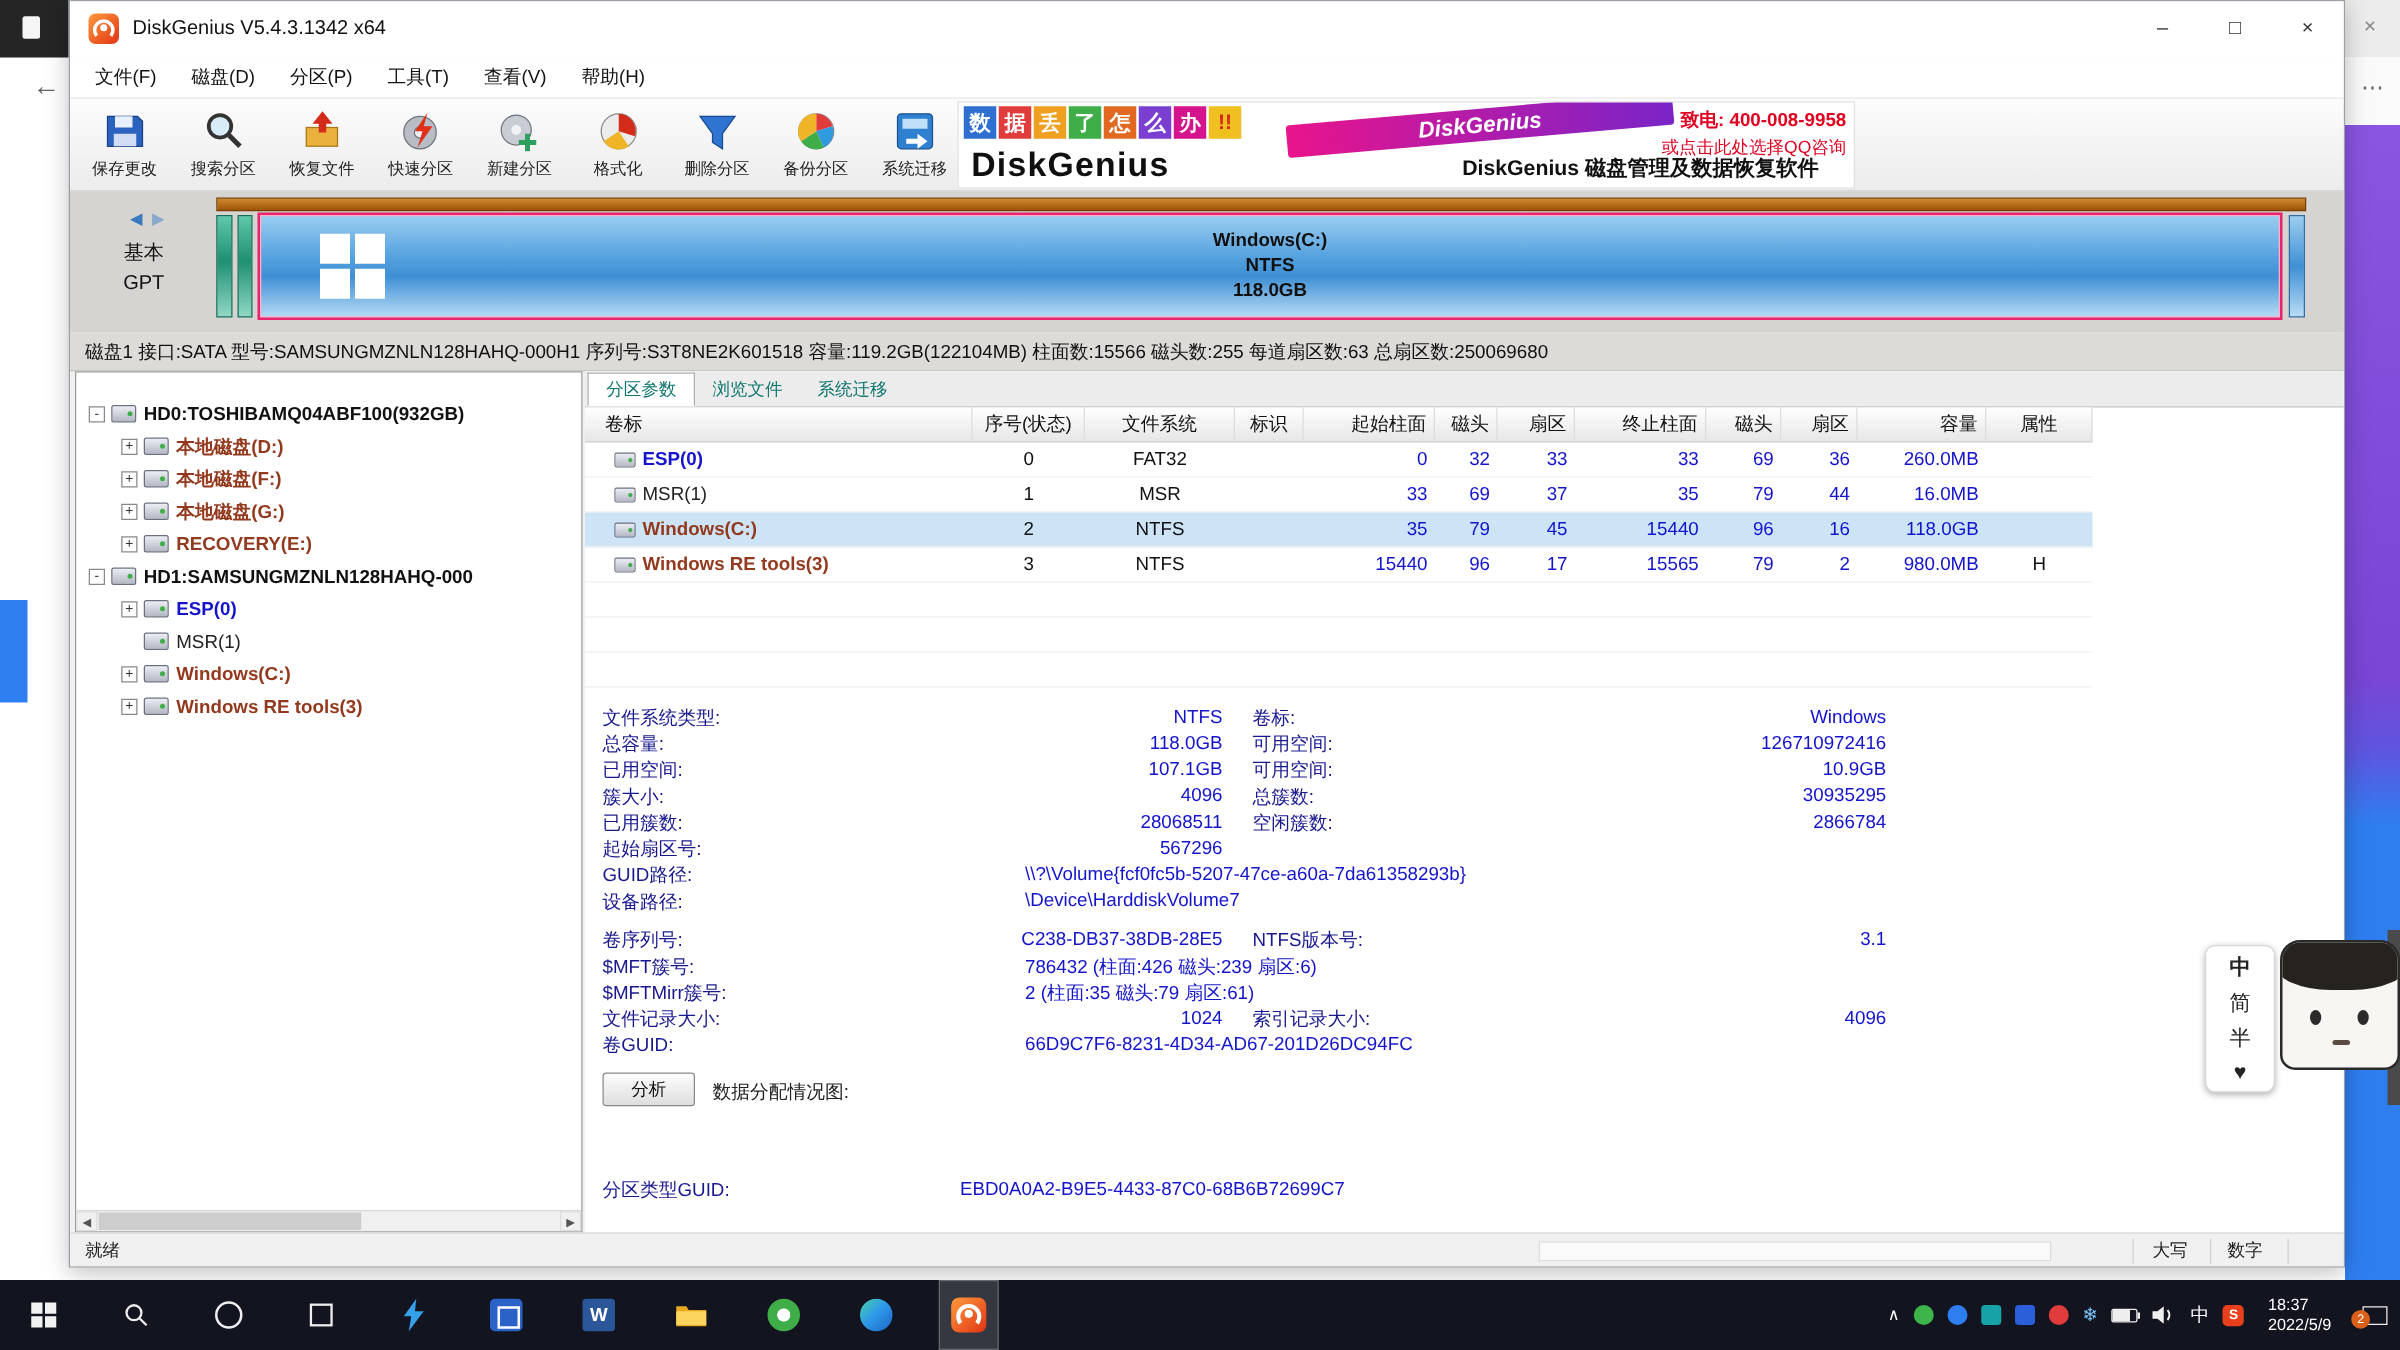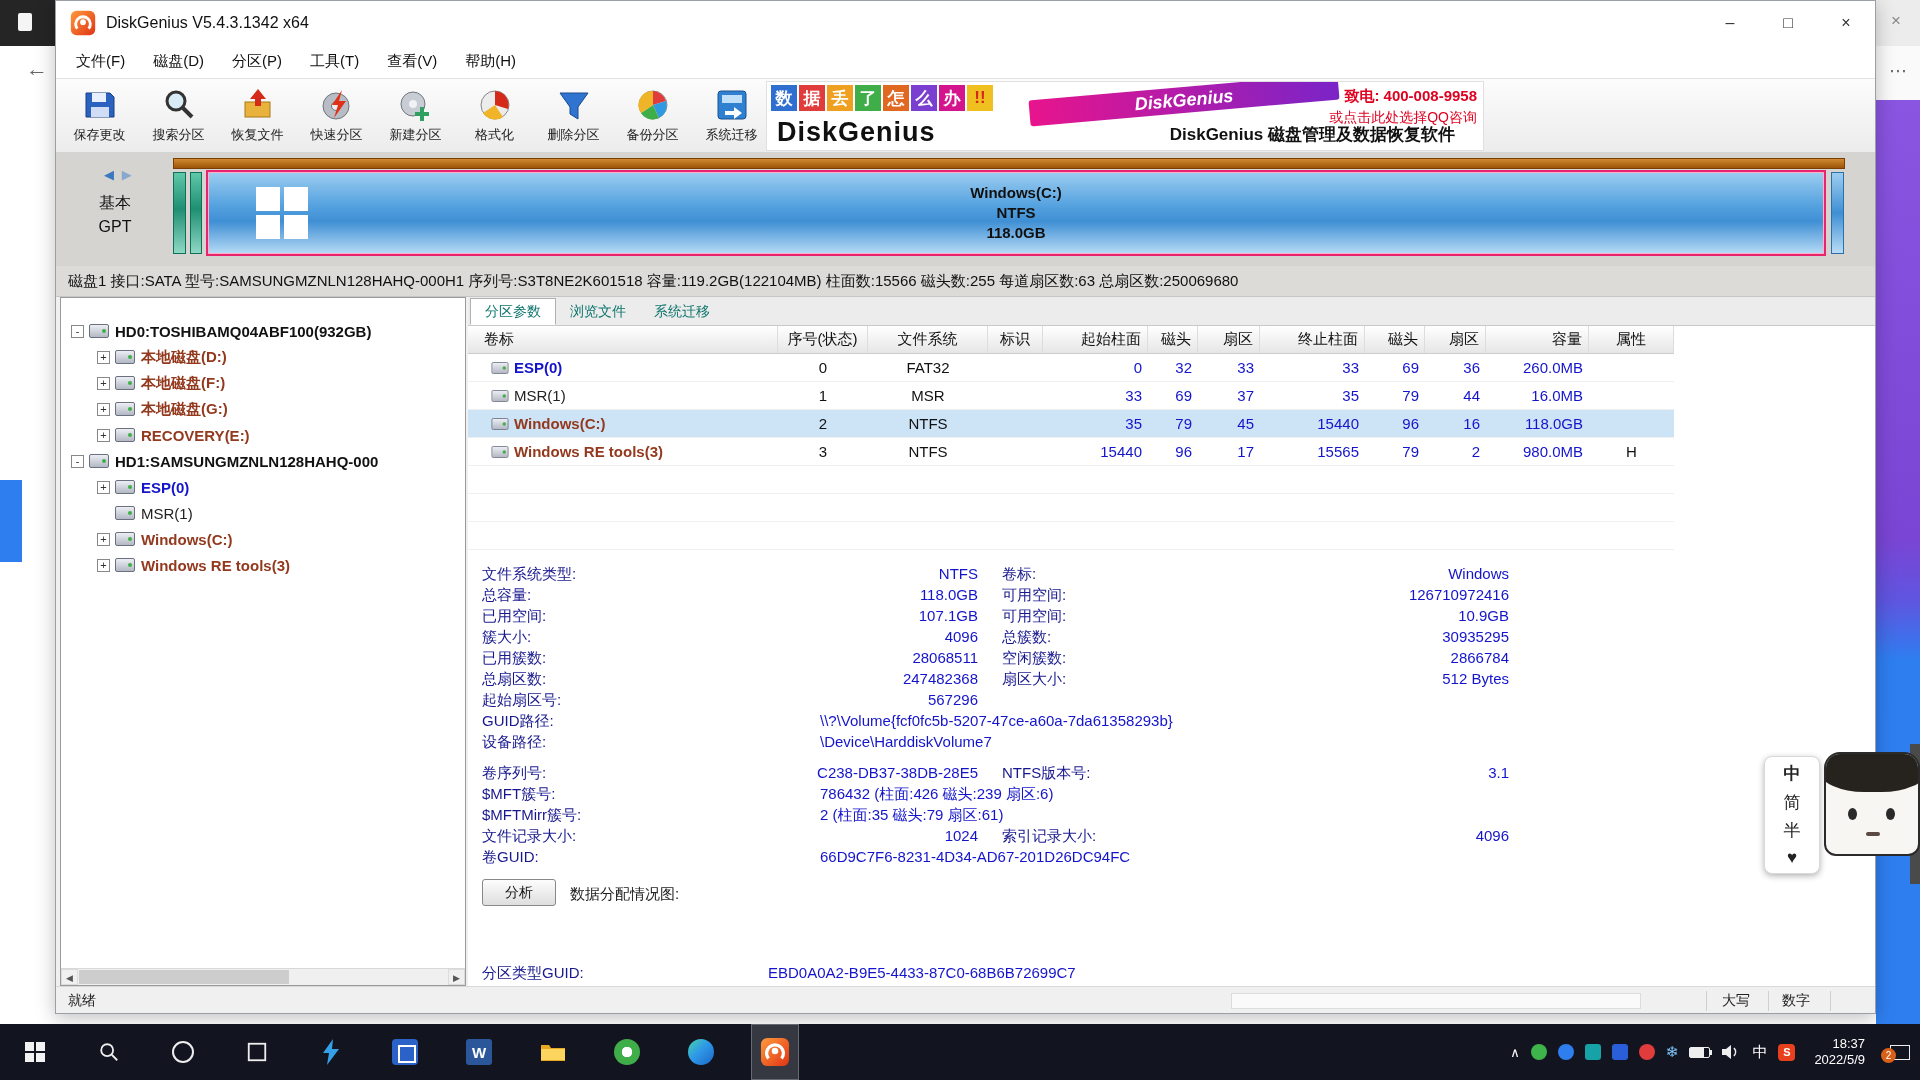--- a/index.html
+++ b/index.html
@@ -134,21 +134,21 @@
 .greenb{width:26px;height:26px;border-radius:50%;background:radial-gradient(circle at 50% 50%,#fff 0 5px,#3fae49 5.5px)}
 .edgeic{width:26px;height:26px;border-radius:50%;background:linear-gradient(135deg,#46d4a8 0%,#2f9ae8 45%,#1b66c8 100%)}
 .tray{display:flex;align-items:center;gap:11px;padding-right:6px;color:#fff}
 .tdot{width:16px;height:16px;border-radius:50%;display:inline-block}
 .tsq{width:16px;height:16px;border-radius:3px;display:inline-block}
 .tchev{color:#fff;font-size:13px}
 .tsnow{color:#7ec4f8;font-size:15px}
 .tbat{width:21px;height:11px;border:1px solid #eee;border-radius:2px;position:relative;background:linear-gradient(90deg,#eee 75%,transparent 75%)}
 .tbat::after{content:"";position:absolute;right:-3px;top:2px;width:2px;height:5px;background:#eee}
 .tsg{width:17px;height:17px;border-radius:4px;background:#e8401c;color:#fff;font-size:11px;font-weight:bold;display:flex;align-items:center;justify-content:center}
-.tclock{font-size:13px;line-height:16px;text-align:right;margin-left:8px}
+.tclock{font-size:13px;line-height:16px;text-align:left;margin-left:8px}
 .tnotif{width:20px;height:15px;border:1px solid #eee;position:relative;margin-left:14px;margin-right:4px}
 .badge{position:absolute;left:-10px;bottom:-4px;width:15px;height:15px;border-radius:50%;background:#d86018;color:#fff;font-size:10px;display:flex;align-items:center;justify-content:center}
 </style>
 </head>
 <body>
 
 <div class="abs" id="deskL">
   <div class="abs" style="left:0;top:0;width:55px;height:46px;background:#252525">
     <div class="abs" style="left:18px;top:13px;width:14px;height:18px;background:#f5f5f5;border-radius:2px"></div>
   </div>
@@ -518,26 +518,20 @@
         <span class="dlab l2">总簇数:</span>
           <span class="dval v2">30935295</span>
       </div>
       <div class="drow">
         <span class="dlab l1">已用簇数:</span>
           <span class="dval v1">28068511</span>
         <span class="dlab l2">空闲簇数:</span>
           <span class="dval v2">2866784</span>
       </div>
       <div class="drow">
-        <span class="dlab l1">总扇区数:</span>
-          <span class="dval v1">247482368</span>
-        <span class="dlab l2">扇区大小:</span>
-          <span class="dval v2">512 Bytes</span>
-      </div>
-      <div class="drow">
         <span class="dlab l1">起始扇区号:</span>
           <span class="dval v1">567296</span>
       </div>
       <div class="drow">
         <span class="dlab l1">GUID路径:</span>
           <span class="dval vw">\\?\Volume{fcf0fc5b-5207-47ce-a60a-7da61358293b}</span>
       </div>
       <div class="drow">
         <span class="dlab l1">设备路径:</span>
           <span class="dval vw">\Device\HarddiskVolume7</span>

